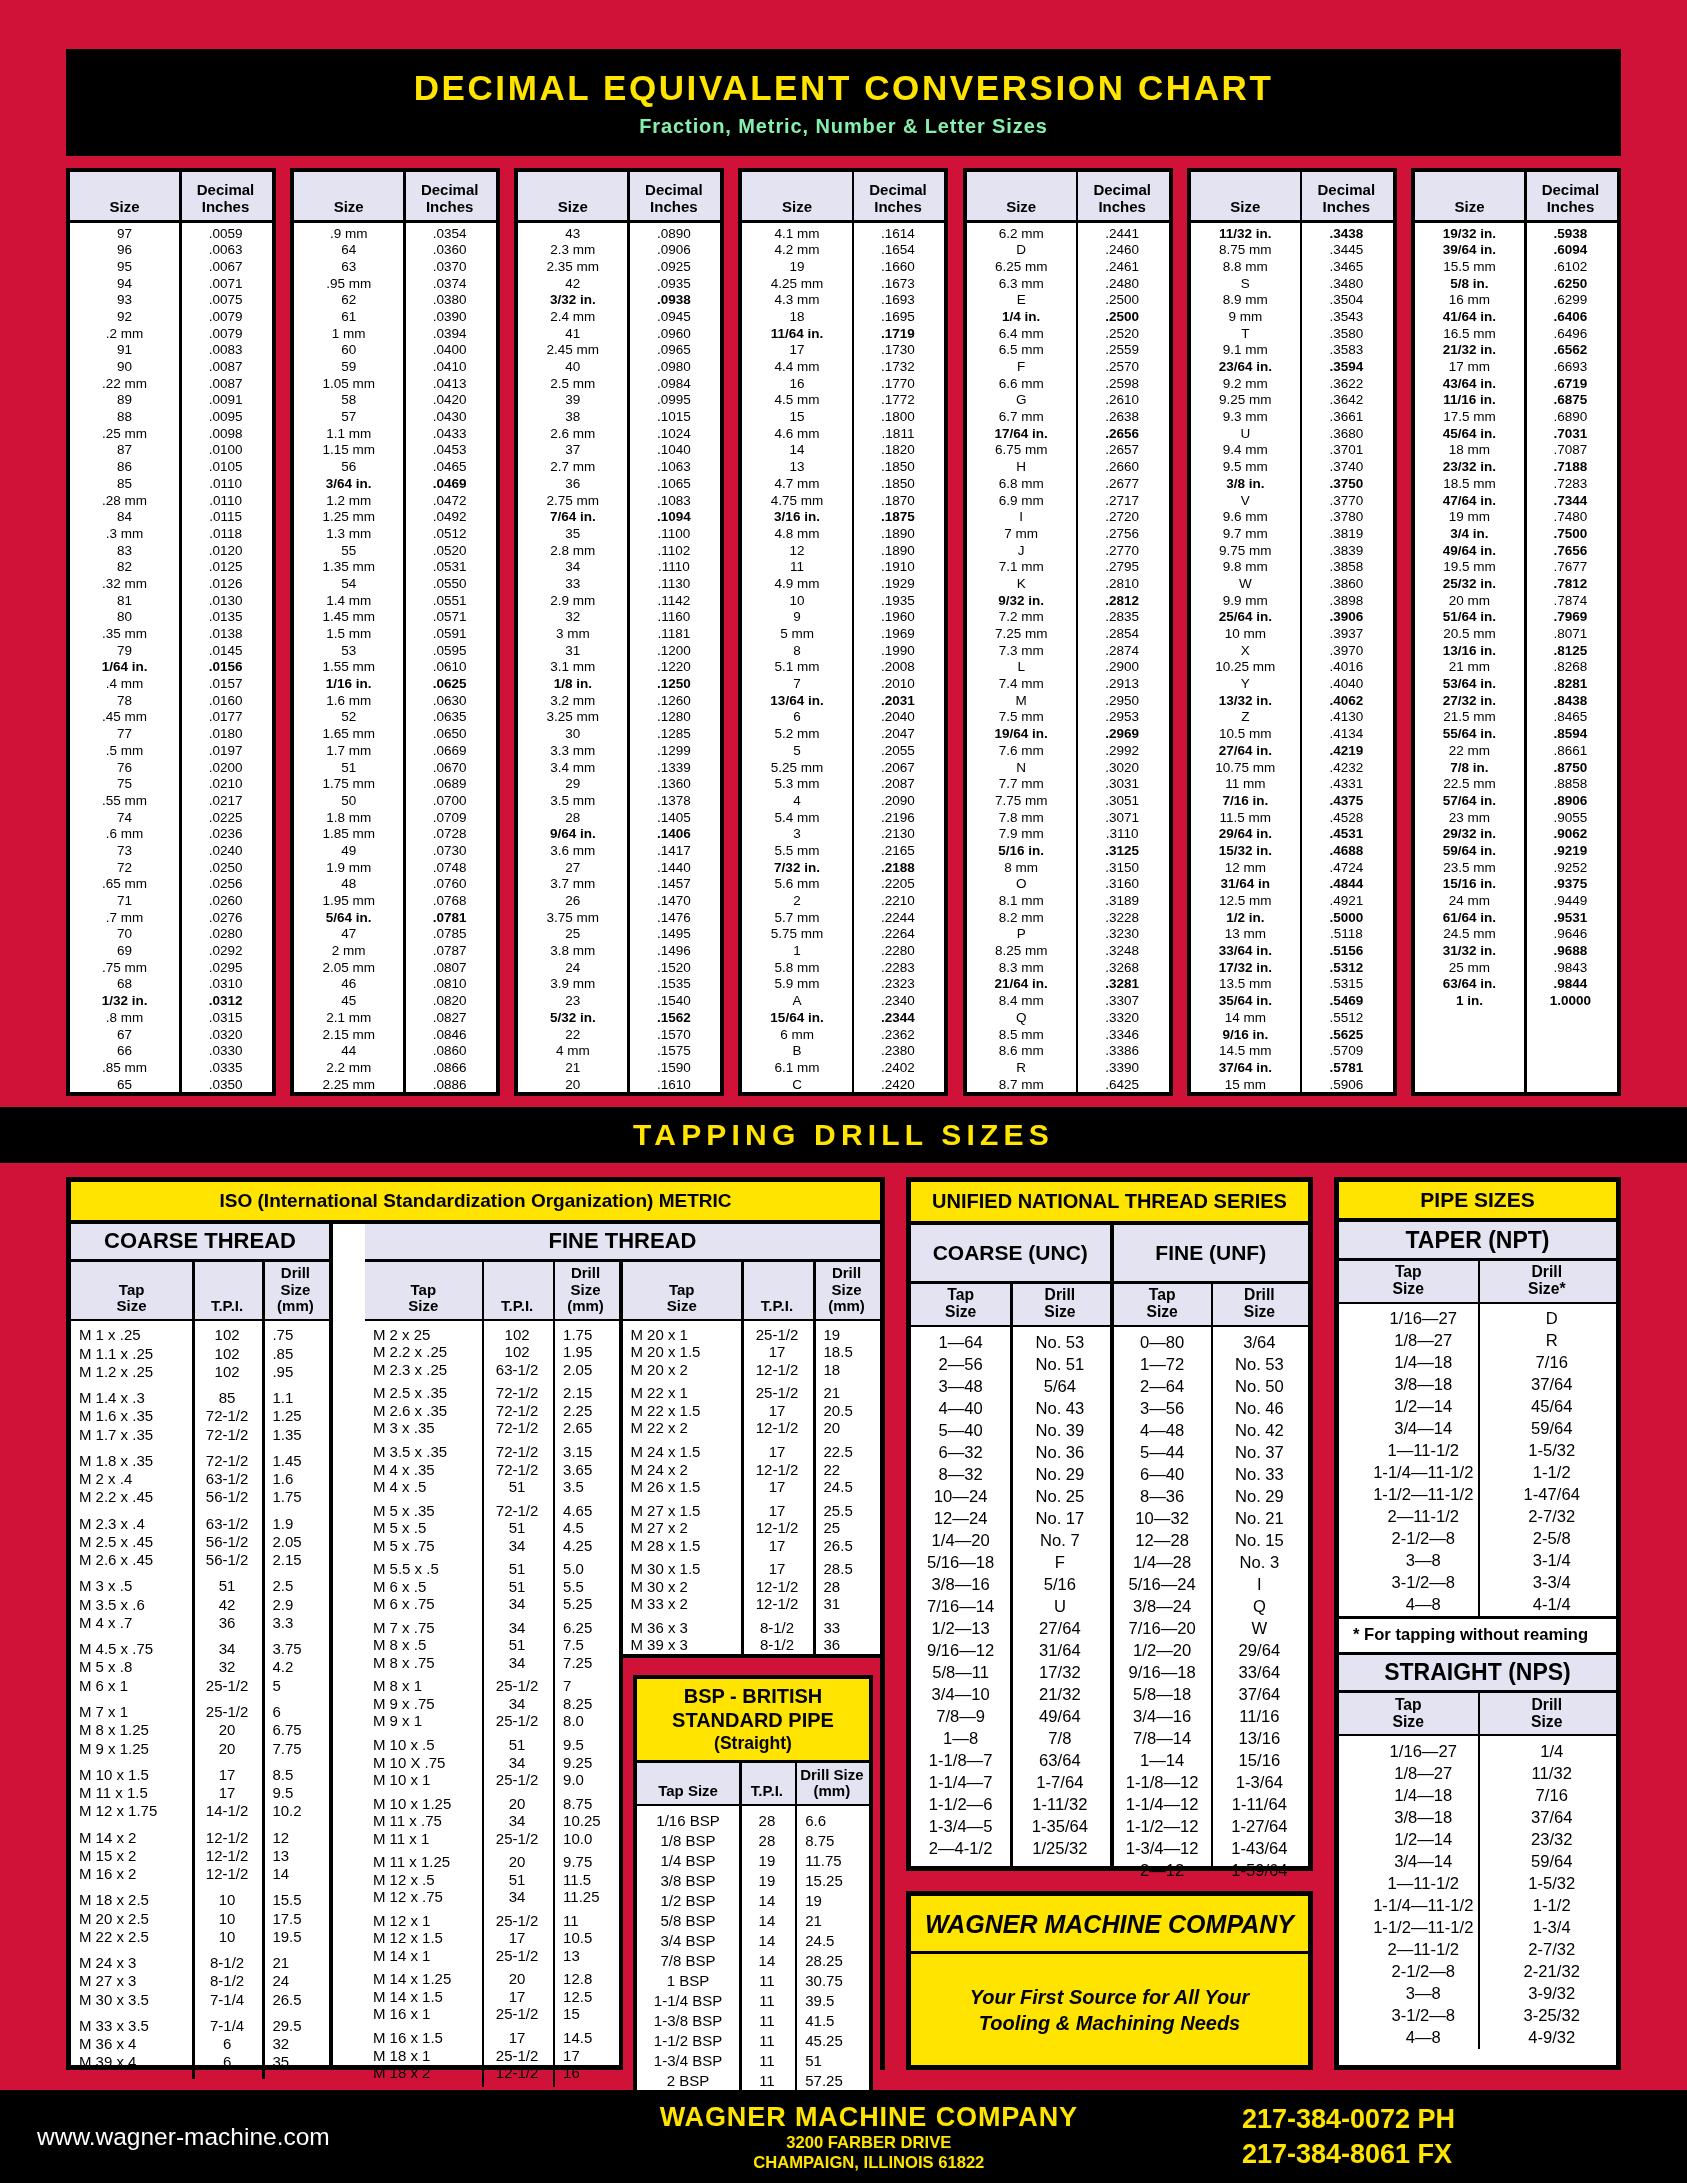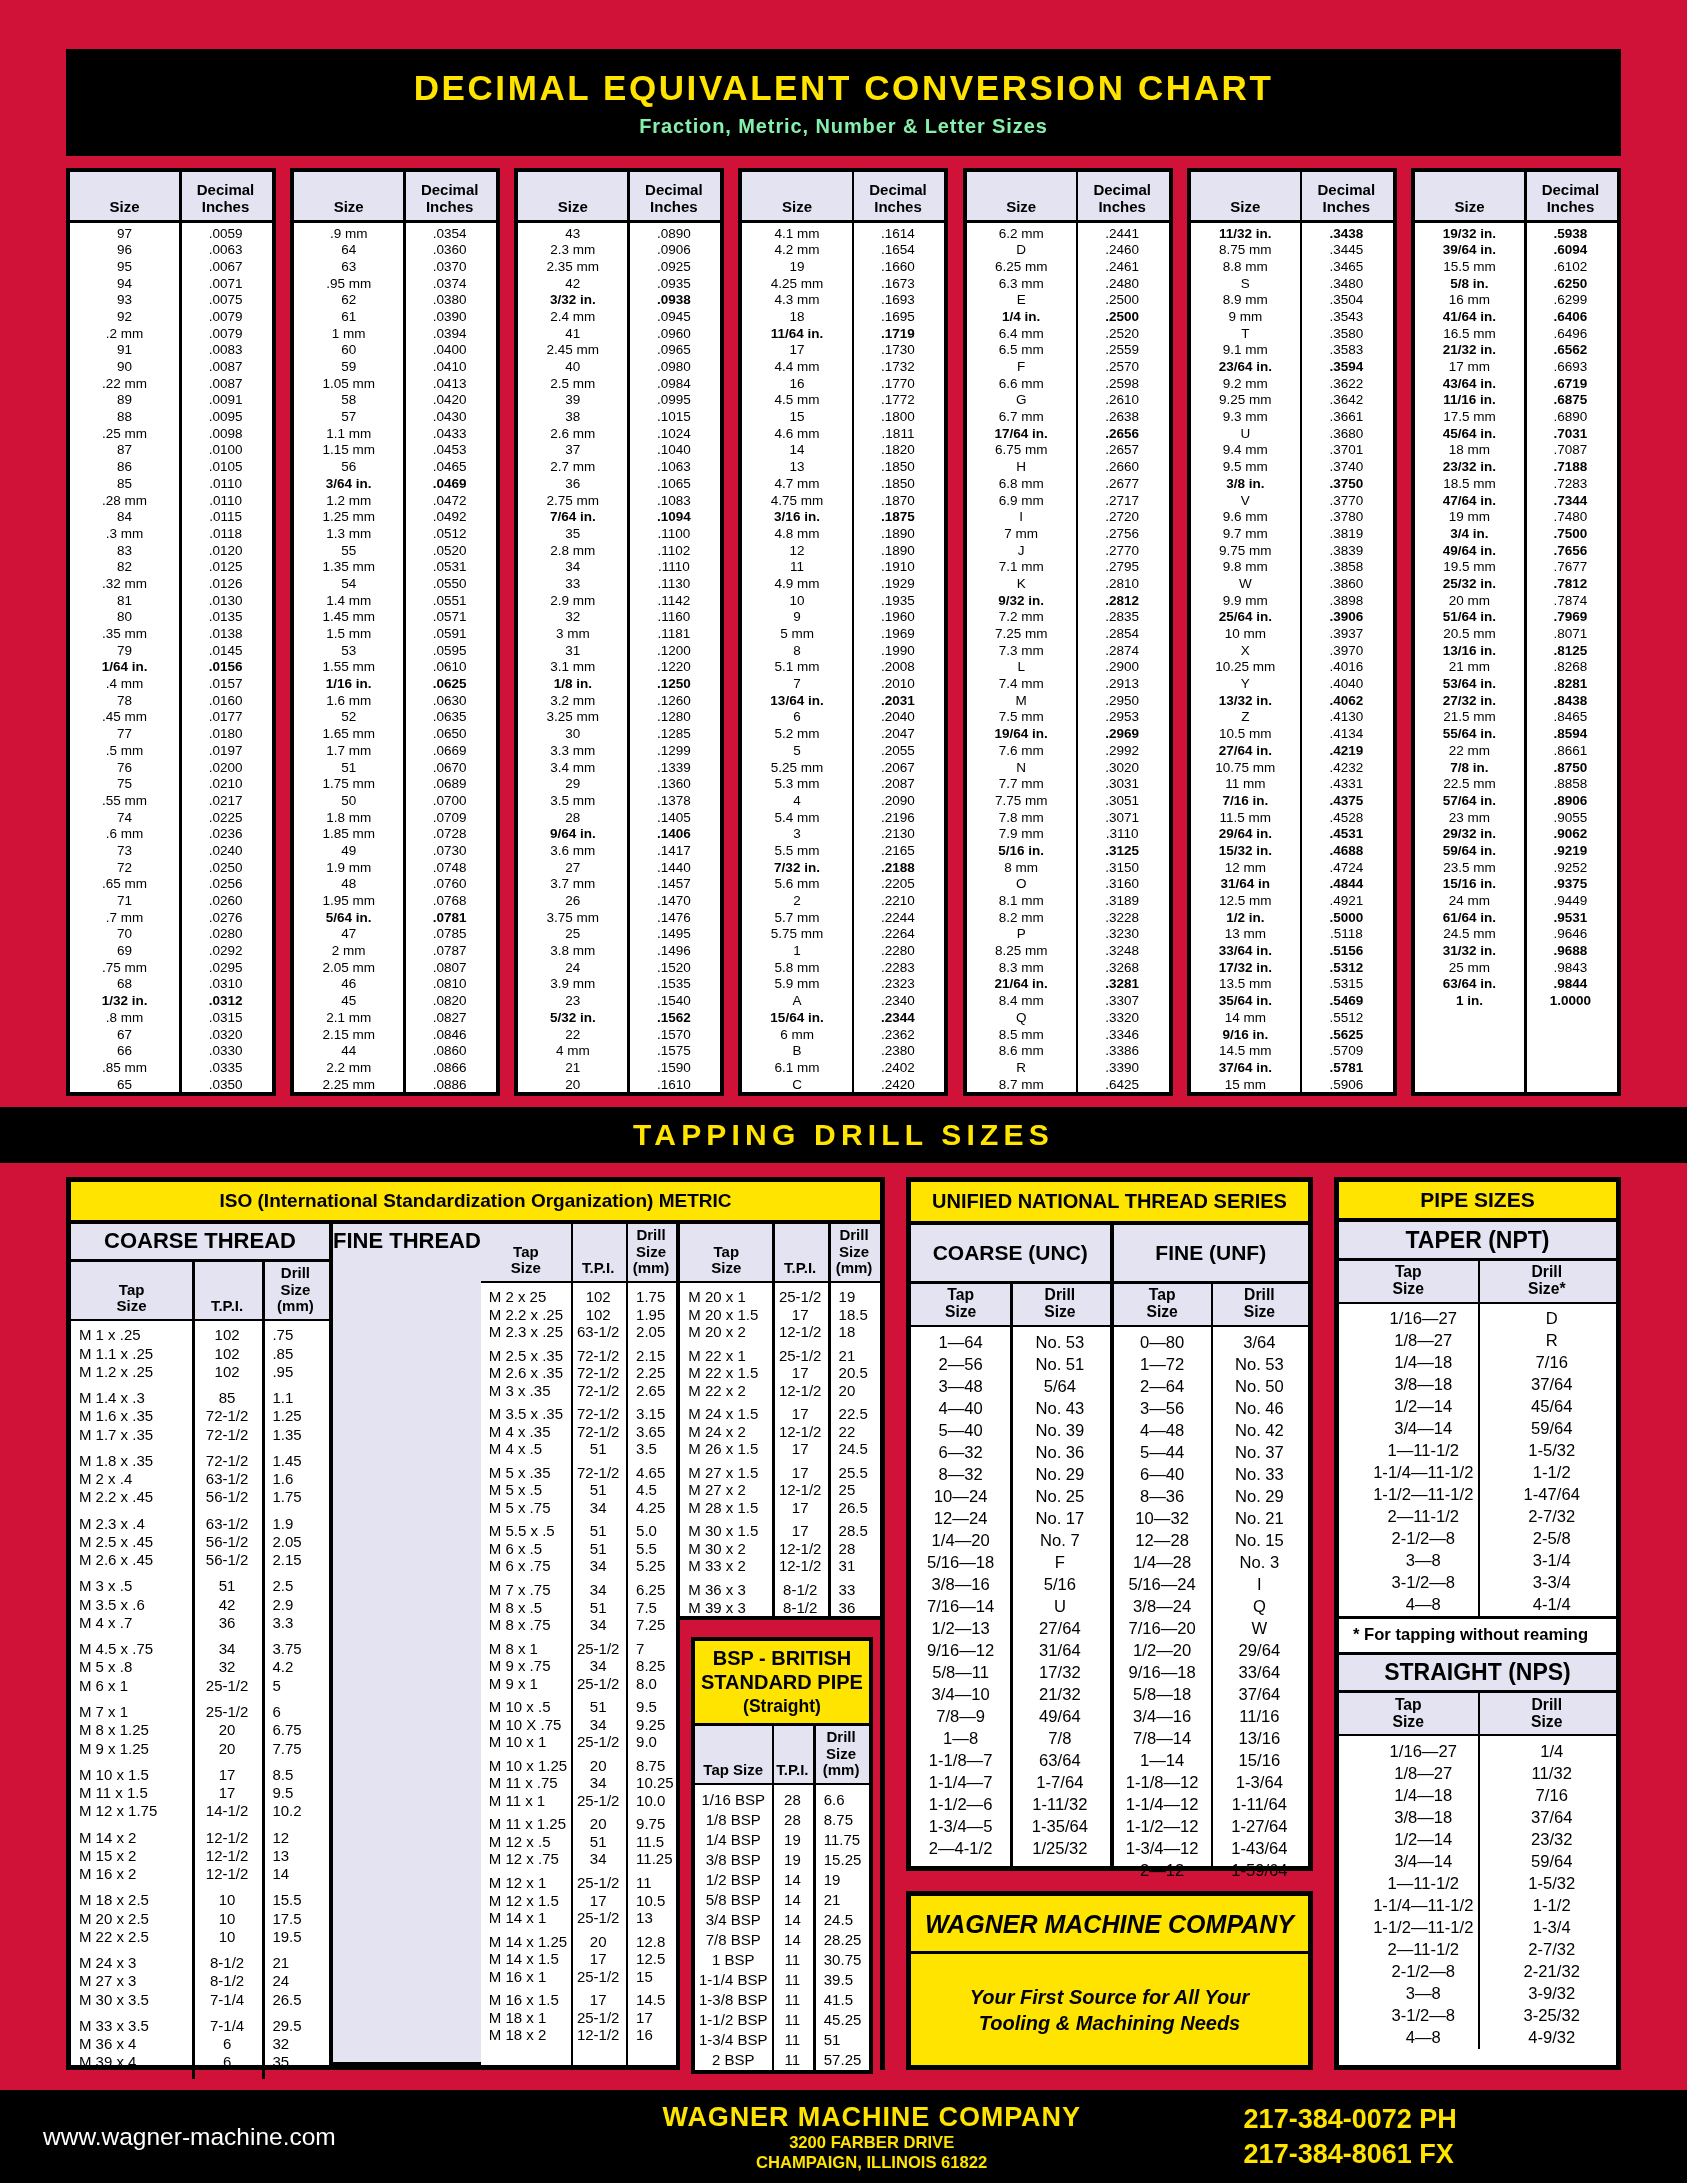--- a/index.html
+++ b/index.html
@@ -37,21 +37,21 @@
   .ytitle { background:#ffe400; color:#000; font-weight:bold; text-align:center; }
   .sec-header { background:#e3e3f1; font-weight:bold; text-align:center; font-size:22px; padding:4.4px 0;
     border-bottom:3.5px solid #000; }
   .subhead { background:#e3e3f1; border-bottom:2.6px solid #000; display:grid; align-items:end; padding:3.5px 0 4.4px; }
 
   
   .iso-box { width:819px; border:5.2px solid #000; background:#fff; display:flex; flex-direction:column; }
   .iso-title { font-size:19px; padding:7.9px 0; border-bottom:4.4px solid #000; }
   .iso-content { flex:1; display:flex; min-height:0; }
   .iso-coarse { width:262px; border-right:4.4px solid #000; display:flex; flex-direction:column; }
-  .iso-fine { flex:1; display:flex; flex-direction:row; }
+  .iso-fine { flex:1; display:flex; flex-direction:column;margin-left:32px; }
   .fine-content { flex:1; display:flex; min-height:0; }
   .fine-left { width:50%; border-right:4.4px solid #000; display:flex; flex-direction:column; }
   .fine-right { width:50%; display:flex; flex-direction:column; }
   .fine-right-sub { border-bottom:4.4px solid #000; }
   .fine-right-rest { flex:1; background:#d01238; padding:17.5px 7px 10.5px 10.5px; }
 
   .ttable { position:relative; display:flex; flex-direction:column; }
   .ttable .rows { padding-top:4.4px; }
   .ttable .trow { height:18.3px; }
   .ttable .tcell { font-size:15px; text-align:center; }
@@ -118,21 +118,21 @@
   .ptable .trow { height:22px;margin-left:20px; }
   .ptable .tcell { font-size:16.6px; }
   .npt-table { border-bottom:3.5px solid #000; }
   .pipe-note { font-weight:bold; font-size:16.6px; line-height:20px; padding:5.2px 8.7px 7px 14px;
     border-bottom:0; }
   .nps-header { border-top:3.5px solid #000; }
 
   
   .footer { position:absolute; left:0; right:0; bottom:0; height:94px; background:#000;
     display:flex; align-items:center; }
-  .footer-left { width:33%; color:#fff; font-size:24.5px; padding-left:37px;margin-left:6px; }
+  .footer-left { width:33%; color:#fff; font-size:24.5px; padding-left:37px; }
   .footer-center { width:37%; text-align:center; color:#ffe400; }
   .footer-company { font-size:27px; font-weight:bold; letter-spacing:0.9px; }
   .footer-address { font-size:16.6px; font-weight:bold; line-height:20px; }
   .footer-right { width:30%; color:#ffe400; font-size:27px; font-weight:bold; line-height:35px; padding-left:61px; }
 </style>
 </head>
 <body>
 
 <div class="page">
 

